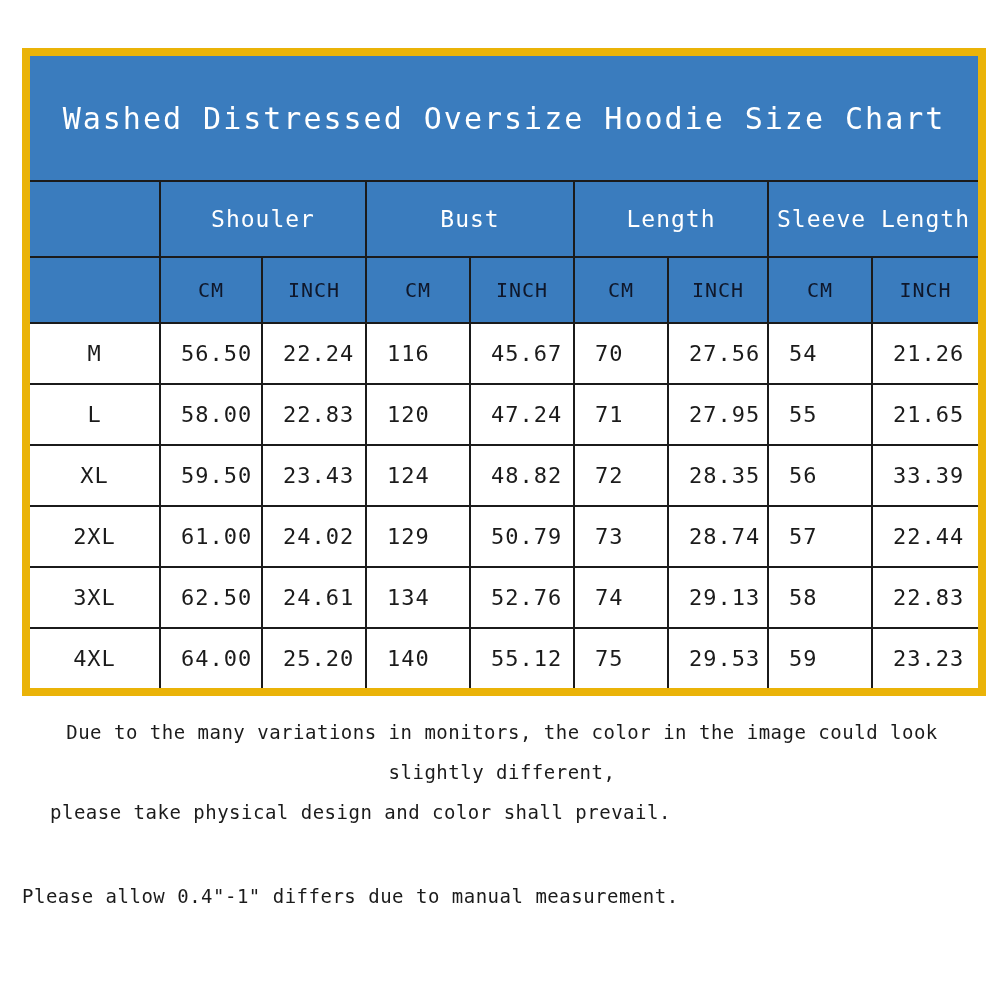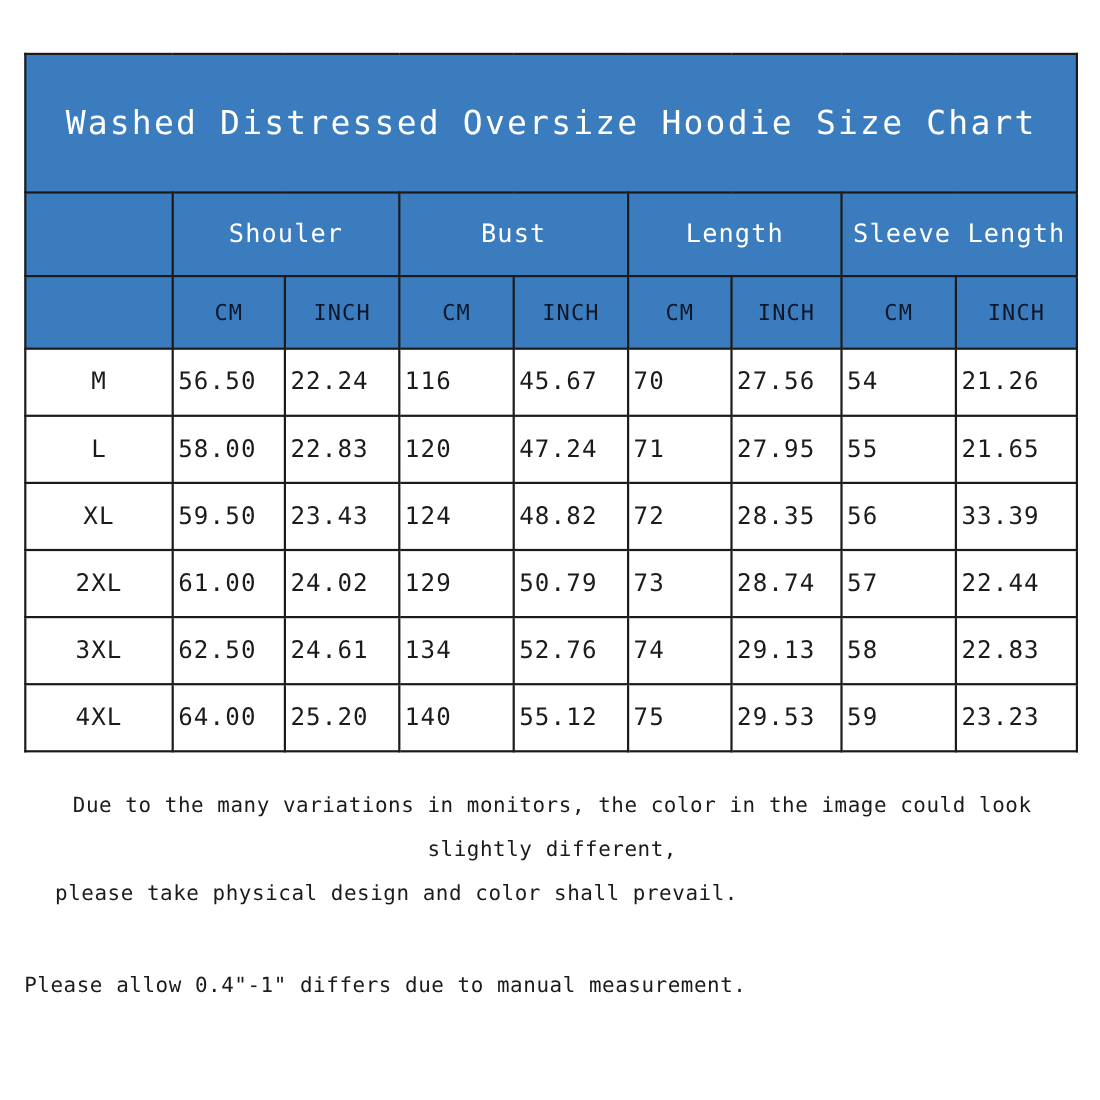--- a/index.html
+++ b/index.html
@@ -23,21 +23,21 @@
     position: absolute;
     left: 22px;
     top: 48px;
     width: 956px;
   }
 
   table.size-chart {
     border-collapse: collapse;
     table-layout: fixed;
     width: 956px;
-    border: 2px solid #eab308;
+    border: 8px solid #eab308;
   }
 
   table.size-chart td,
   table.size-chart th {
     border: 2px solid #1b1b1b;
     text-align: center;
     vertical-align: middle;
     font-weight: normal;
     font-family: "DejaVu Sans Mono", monospace;
   }
@@ -81,21 +81,21 @@
   .size-cell {
     background: #ffffff;
     color: #1b1b1b;
     height: 57px;
     font-size: 22px;
     letter-spacing: 1px;
   }
 
   .data-cell.value-left {
     text-align: left;
-    padding-left: 4px;
+    padding-left: 20px;
     border-radius: 25px;
   }
 
   .notes {
     position: absolute;
     left: 22px;
     top: 712px;
     width: 960px;
     color: #1b1b1b;
     font-family: "DejaVu Sans Mono", monospace;

